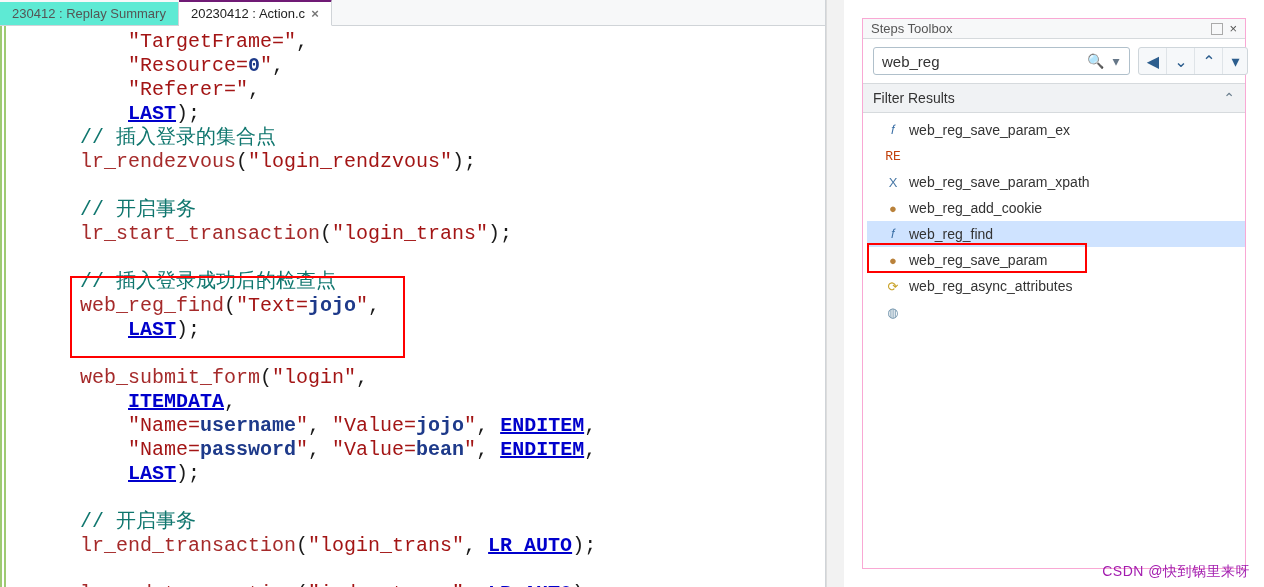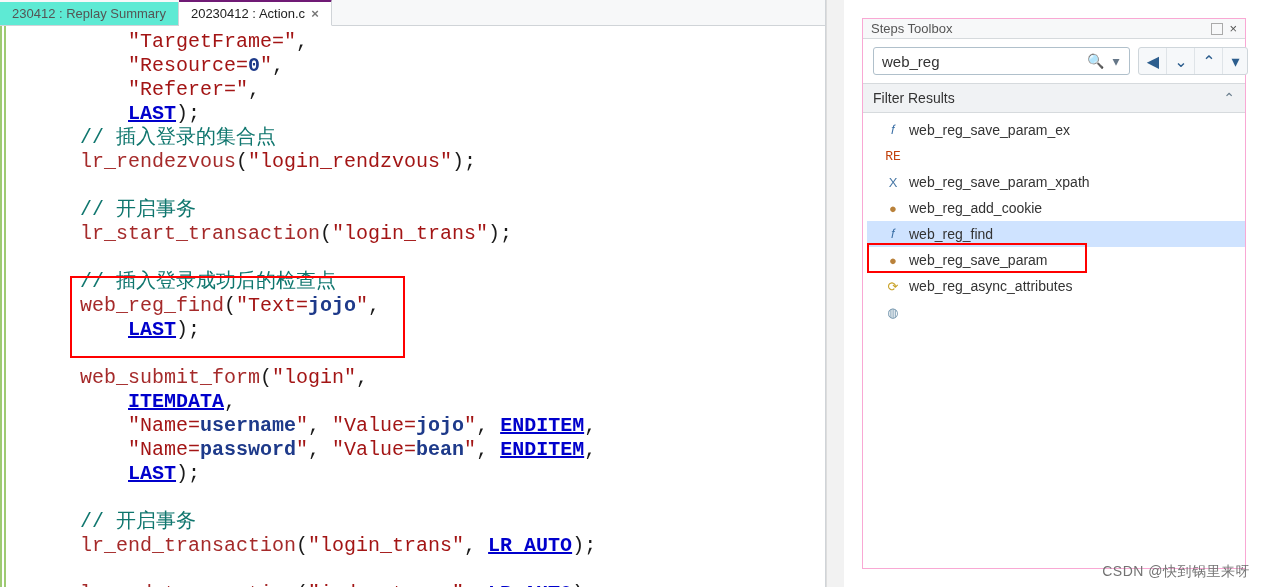--- a/index.html
+++ b/index.html
@@ -90,21 +90,21 @@
   }
   .result-item.selected {
     background:#cfe3ff;
   }
   .sel-box {
     position:absolute; border:2px solid #ff0000;
   }
   .ri-icon { width:16px; height:16px; display:flex; align-items:center; justify-content:center; font-size:13px;}
   .watermark {
     position:absolute; right:14px; bottom:6px;
-    color:#737373; font-size:14px; letter-spacing:0.5px;
+    color:#a21caf; font-size:14px; letter-spacing:0.5px;
     pointer-events:none;
   }
   .side-inner { position:relative; flex:1; display:flex; flex-direction:column; border:1px solid #f9a8d4; margin:18px; }
 </style>
 </head>
 <body>
 
 <div class="app">
 
   <div class="editor-col">

